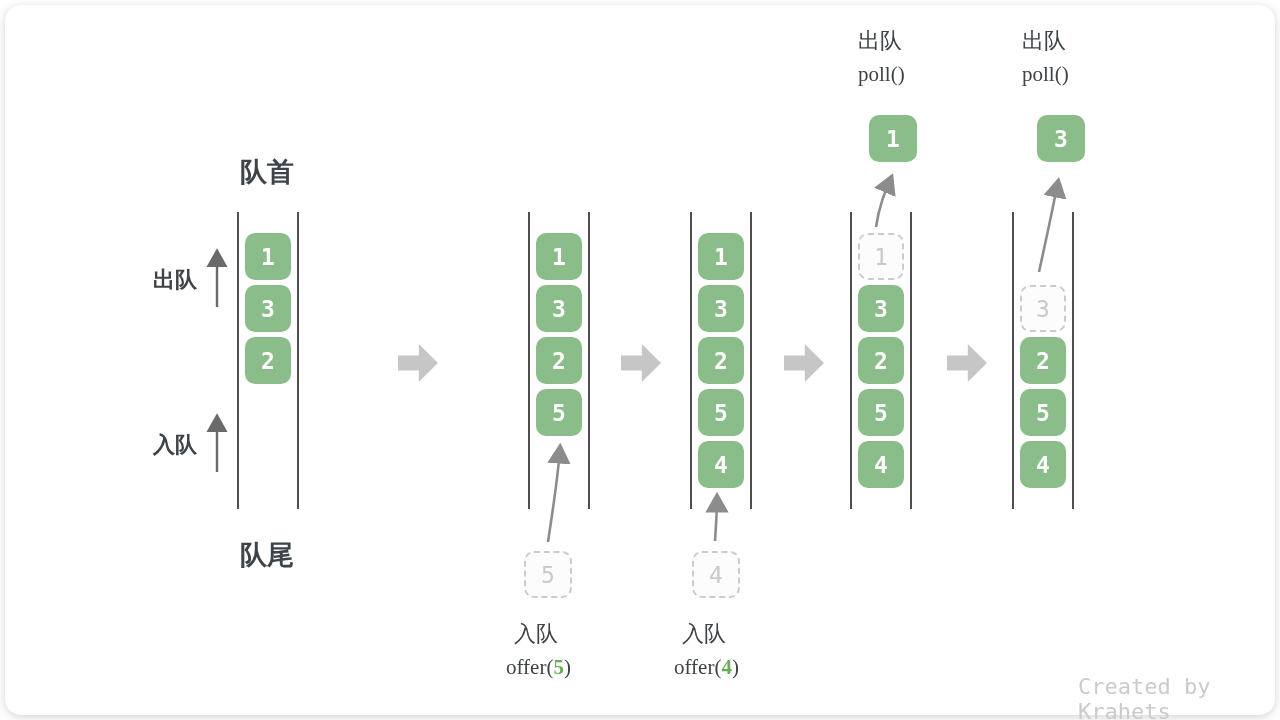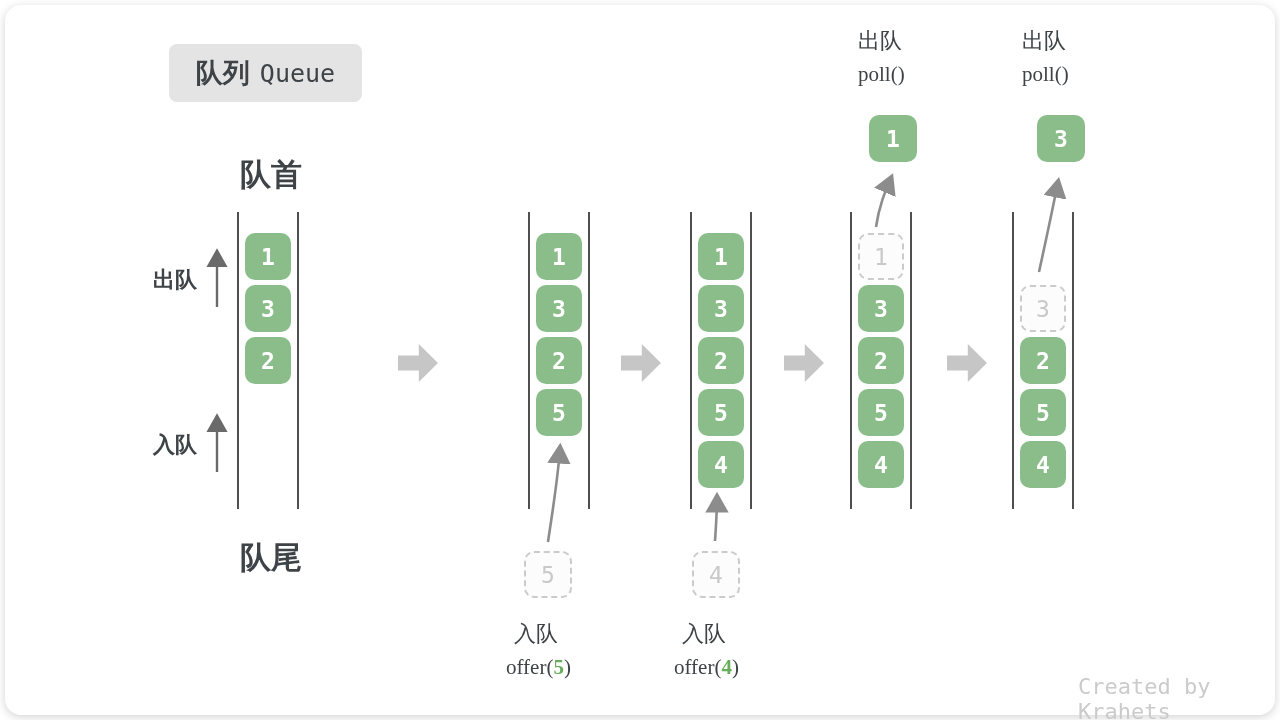--- a/index.html
+++ b/index.html
@@ -12,21 +12,21 @@
   }
   
   .title-box {
     position: absolute; left: 169px; top: 44px; width: 193px; height: 58px;
     background: #e4e4e4; border-radius: 8px;
     display: flex; align-items: center; justify-content: center; gap: 10px;
   }
   .title-zh { font-size: 27px; font-weight: bold; color: var(--text-dark); }
   .title-en { font-size: 25px; font-family: "DejaVu Sans Mono", monospace; color: var(--text-dark); }
   
-  .lbl { position: absolute; color: var(--text-dark); font-size: 31px; font-weight: bold; white-space: nowrap; }
+  .lbl { position: absolute; color: var(--text-dark); font-size: 27px; font-weight: bold; white-space: nowrap; }
   .lbl-front { left: 240px; top: 154px; }
   .lbl-rear  { left: 240px; top: 537px; }
   .lbl-deq   { left: 153px; top: 265px; font-size: 22px; }
   .lbl-enq   { left: 153px; top: 430px; font-size: 22px; }
   
   .queue { position: absolute; top: 212px; width: 62px; height: 297px; }
   .queue::before, .queue::after {
     content: ""; position: absolute; top: 0; bottom: 0; width: 2px; background: var(--wall);
   }
   .queue::before { left: 0; } .queue::after { right: 0; }
@@ -73,24 +73,20 @@
     position: absolute; left: 1078px; top: 674px;
     font-family: "DejaVu Sans Mono", monospace; font-size: 22px; color: var(--watermark);
   }
 </style>
 </head>
 <body>
 
 <div class="canvas">
   <div class="card"></div>
 
-  <div class="title-box">
-    <span class="title-zh">队列</span>
-    <span class="title-en">Queue</span>
-  </div>
 
   <div class="lbl lbl-front">队首</div>
   <div class="lbl lbl-rear">队尾</div>
   <div class="lbl lbl-deq">出队</div>
   <div class="lbl lbl-enq">入队</div>
 
   <div class="queue q1">
       <div class="qbox filled" style="top: 21px;">1</div>
       <div class="qbox filled" style="top: 73px;">3</div>
       <div class="qbox filled" style="top: 125px;">2</div>

